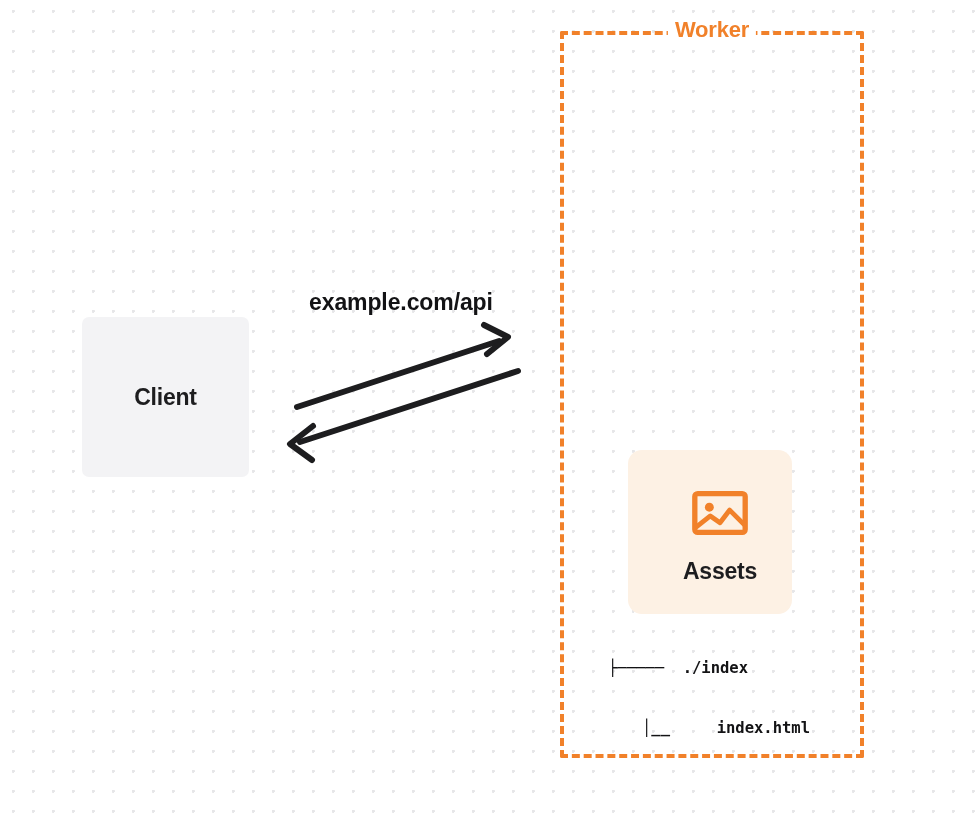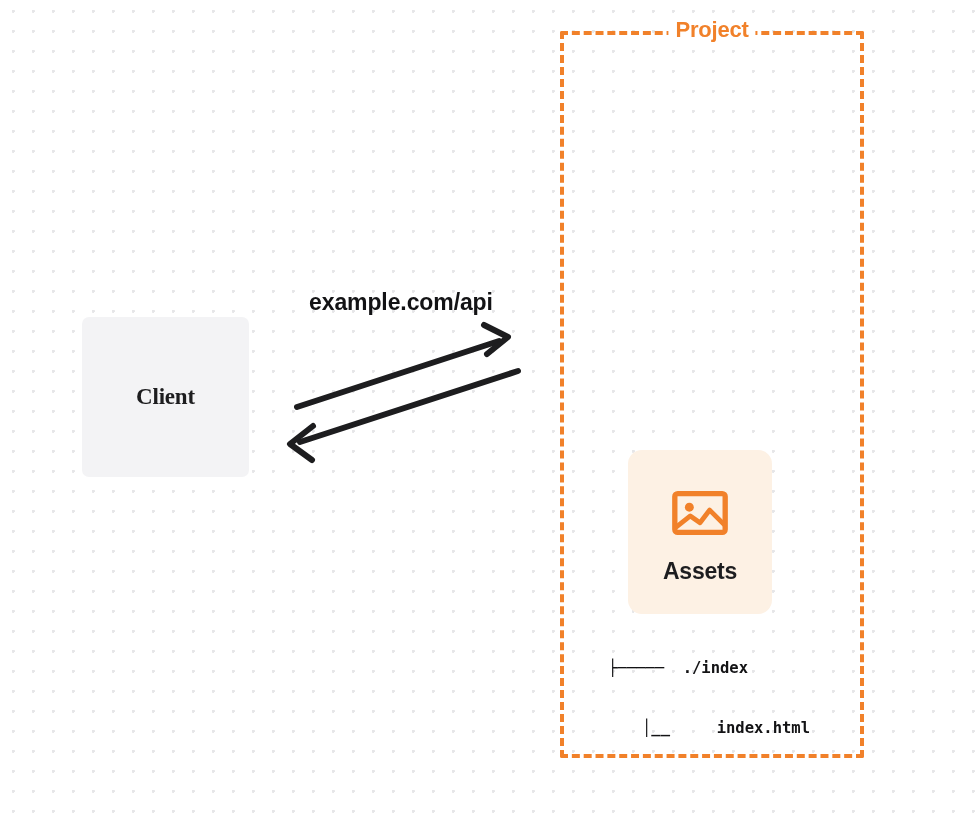--- a/index.html
+++ b/index.html
@@ -30,21 +30,20 @@
     border-radius: 7px;
     display: flex;
     align-items: center;
     justify-content: center;
   }
   .client-label {
     font-size: 23px;
     font-weight: bold;
     color: #1d1d1f;
     letter-spacing: -0.2px;
-    font-family: Liberation Serif, serif;
   }
 
   
   .arrows-svg {
     position: absolute;
     left: 0;
     top: 0;
     width: 980px;
     height: 818px;
     pointer-events: none;
@@ -102,20 +101,21 @@
     left: 631px;
     top: 101px;
     width: 169px;
     height: 167px;
   }
   .assets-card {
     left: 628px;
     top: 450px;
     width: 144px;
     height: 164px;
+    padding-left: 20px;
   }
   .service-icon {
     width: 62px;
     height: 62px;
     display: block;
     margin-bottom: 14px;
   }
   .assets-card .service-icon {
     margin-bottom: 16px;
   }
@@ -168,21 +168,21 @@
 
     <g>
       <line x1="518" y1="371" x2="300" y2="442" stroke="#1d1d1f" stroke-width="6" stroke-linecap="round"></line>
       <polyline points="313,426 290,444 312,460" fill="none" stroke="#1d1d1f" stroke-width="6" stroke-linecap="round" stroke-linejoin="round"></polyline>
     </g>
   </svg>
 
   <div class="request-label">example.com/api</div>
 
   <div class="project-container">
-    <div class="project-title">Project</div>
+    <div class="project-title">Worker</div>
   </div>
 
 
   <div class="service-card assets-card">
     <svg class="service-icon" viewBox="0 0 64 64" xmlns="http://www.w3.org/2000/svg">
       <rect x="6" y="12" width="52" height="40" rx="3" ry="3" fill="none" stroke="#f1812a" stroke-width="5.5"></rect>
       <circle cx="21" cy="26" r="4.6" fill="#f1812a"></circle>
       <polyline points="8,46 22,35 32,42 42,29 57,44" fill="none" stroke="#f1812a" stroke-width="5" stroke-linecap="round" stroke-linejoin="round"></polyline>
     </svg>
     <span class="service-label">Assets</span>

